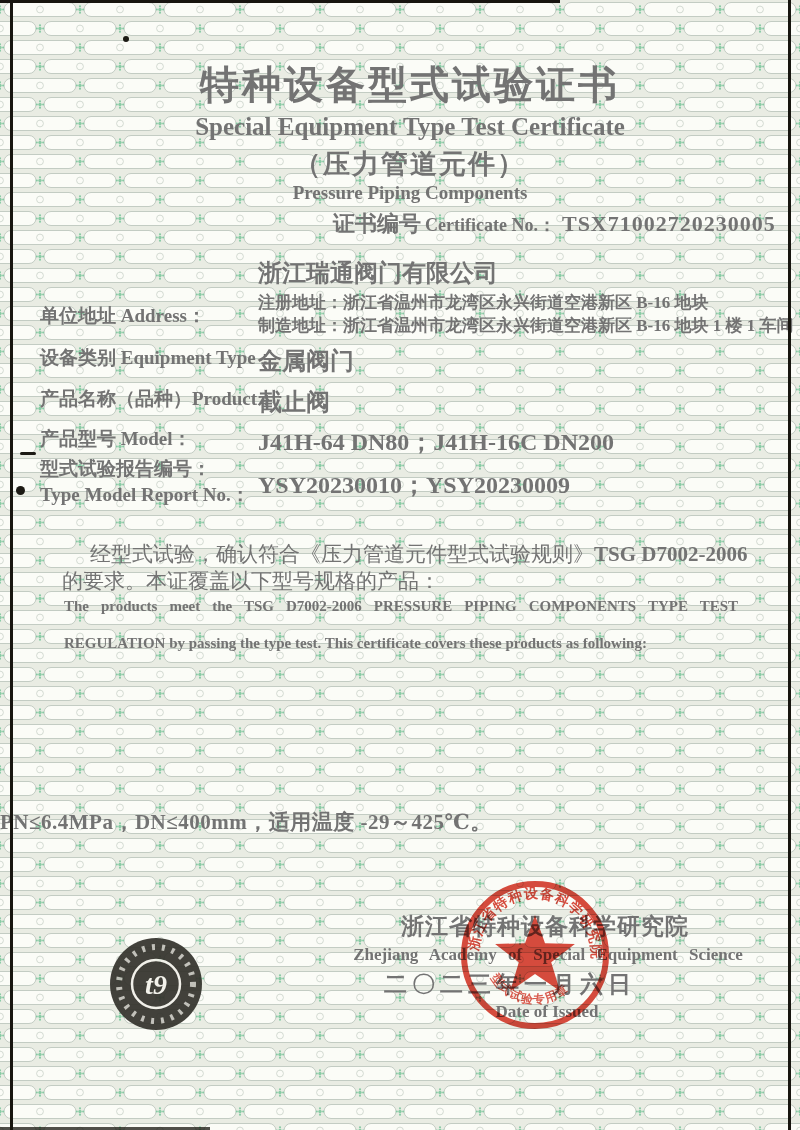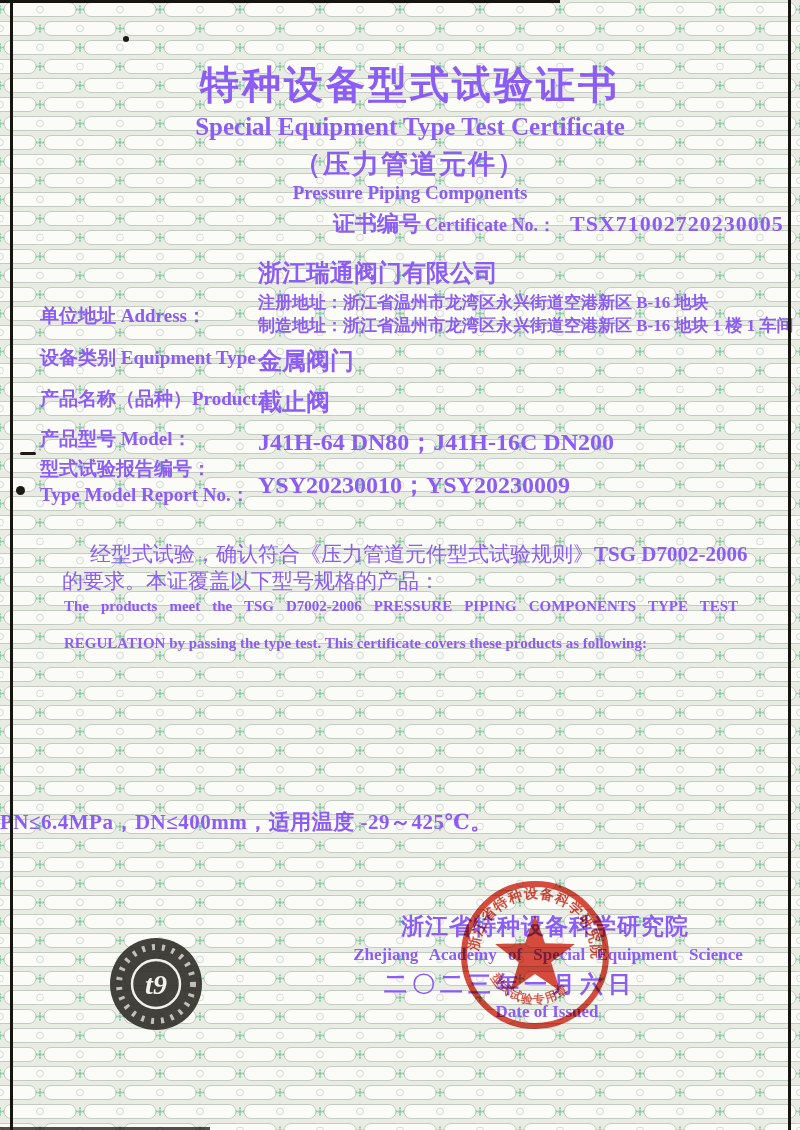--- a/index.html
+++ b/index.html
@@ -1,31 +1,31 @@
 <!DOCTYPE html>
 <html><head>
 <meta charset="utf-8">
 <style>
   html,body{margin:0;padding:0;}
   .page{
     position:relative; width:800px; height:1130px; overflow:hidden;
-    background:#edf0e8; color:#8b5cf6;
+    background:#edf0e8; color:#737373;
     font-family:"Liberation Serif","DejaVu Serif",serif;
   }
   .bg-svg{position:absolute; left:0; top:0; z-index:0;}
   .layer{position:absolute; z-index:2;}
   
   .h-cn{left:0; top:58px; width:820px; text-align:center; font-size:39px; font-weight:bold; letter-spacing:3px;}
   .h-en{left:0; top:113px; width:820px; text-align:center; font-size:25px; font-weight:bold;}
   .h-sub-cn{left:0; top:146px; width:820px; text-align:center; font-size:27px; font-weight:bold; letter-spacing:2px;}
   .h-sub-en{left:0; top:182px; width:820px; text-align:center; font-size:19px; font-weight:bold;}
   .cert-line{left:333px; top:209px; white-space:nowrap;}
   .cert-line .cn{font-size:22px; font-weight:bold;}
   .cert-line .en{font-size:18px; font-weight:bold;text-align:center;}
-  .cert-line .no{font-size:22px; font-weight:bold; letter-spacing:1px; margin-left:10px;}
+  .cert-line .no{font-size:22px; font-weight:bold; letter-spacing:1px; margin-left:2px;}
   
   .flabel{left:40px; font-size:19px; font-weight:bold; white-space:nowrap;}
   .fvalue{left:258px; font-size:24px; font-weight:bold; white-space:nowrap;}
   .fvalue.small{font-size:17px;}
   
   .p-cn{left:62px; top:541px; width:708px; font-size:21px; line-height:27px; text-indent:28px;}
   .p-cn .code{font-weight:bold; font-family:"Liberation Serif",serif;}
   .p-en{left:64px; top:588px; width:674px; font-size:15px; line-height:37px; font-weight:bold; text-align:justify;}
   .spec{left:0; top:808px; width:750px; text-align:left; font-size:21px; font-weight:bold; letter-spacing:.5px;}
   

